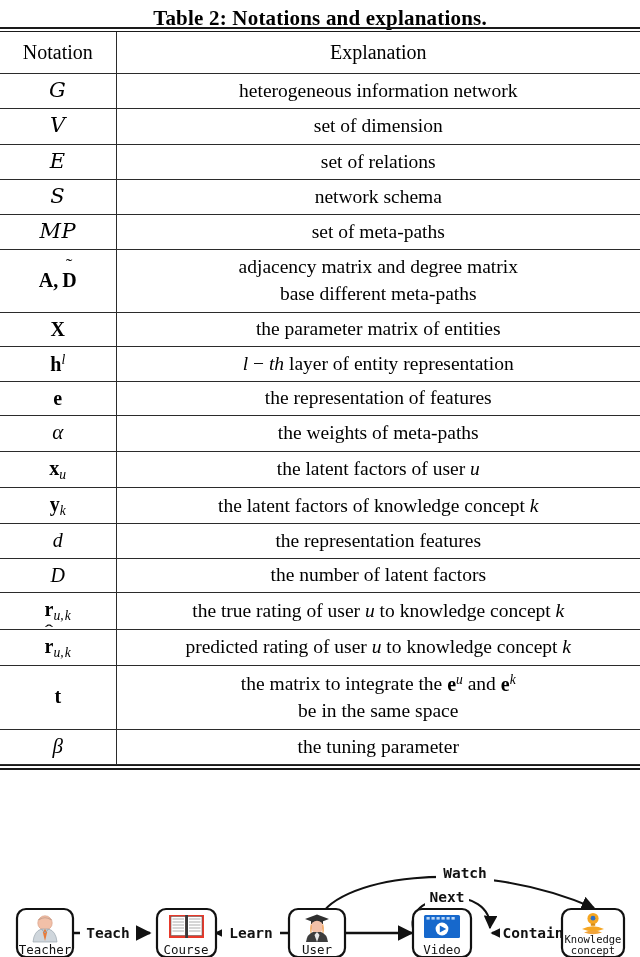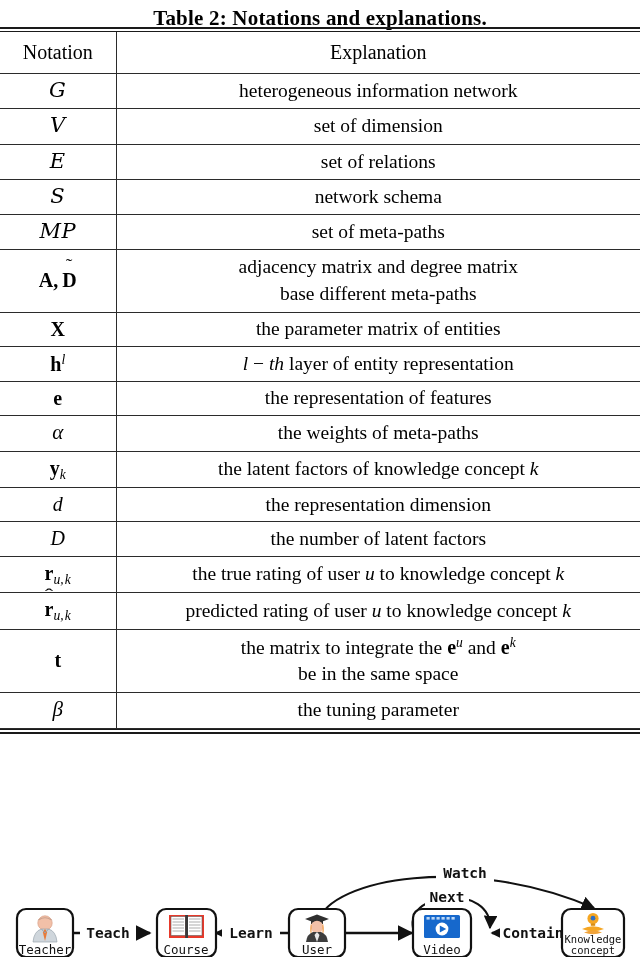--- a/index.html
+++ b/index.html
@@ -248,32 +248,40 @@
         <tr>
           <td class="notation-cell">
             <div class="cell-inner"><span class="mi" style="font-size:21px">α</span></div>
           </td>
           <td>
             <div class="cell-inner">the weights of meta-paths</div>
           </td>
         </tr>
         <tr>
           <td class="notation-cell">
+            <div class="cell-inner"><span class="bold-math">x<sub class="sub">u</sub></span></div>
+          </td>
+          <td>
+            <div class="cell-inner">the latent factors of user <span class="it">u</span></div>
+          </td>
+        </tr>
+        <tr>
+          <td class="notation-cell">
             <div class="cell-inner"><span class="bold-math">y<sub class="sub">k</sub></span></div>
           </td>
           <td>
             <div class="cell-inner">the latent factors of knowledge concept <span class="it">k</span></div>
           </td>
         </tr>
         <tr>
           <td class="notation-cell">
             <div class="cell-inner"><span class="mi">d</span></div>
           </td>
           <td>
-            <div class="cell-inner">the representation dimension</div>
+            <div class="cell-inner">the representation features</div>
           </td>
         </tr>
         <tr>
           <td class="notation-cell">
             <div class="cell-inner"><span class="mi">D</span></div>
           </td>
           <td>
             <div class="cell-inner">the number of latent factors</div>
           </td>
         </tr>

